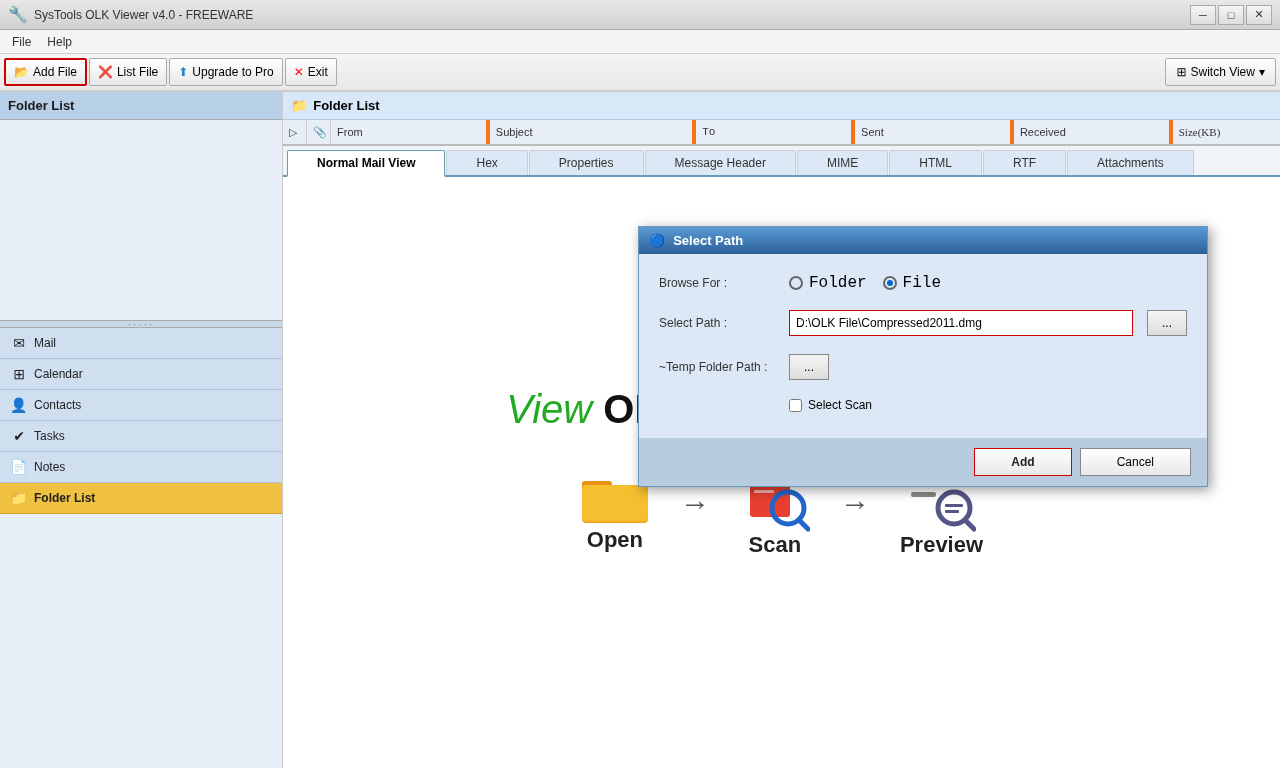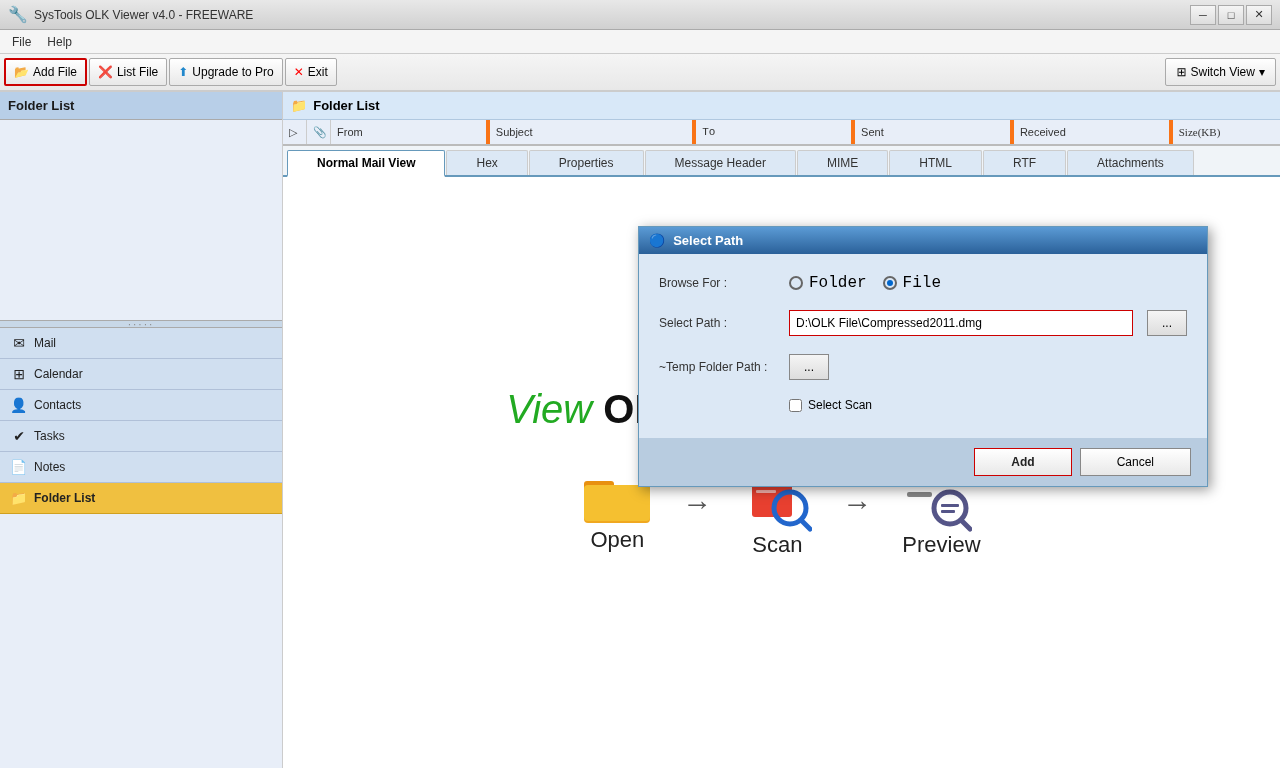--- a/index.html
+++ b/index.html
@@ -82,21 +82,21 @@
 
     
     #steps-viz { text-align: center; padding: 20px; }
     #steps-title { font-size: 40px; margin-bottom: 30px; font-weight: normal; }
     #steps-title .green { color: #22aa22; font-style: italic; }
     #steps-title .black { color: #111; font-weight: bold; }
     #steps-title .gray { color: #555; font-style: italic; }
     #steps-title .orange { color: #e8820a; font-style: italic; }
 
     #steps-row { display: flex; align-items: center; justify-content: center; gap: 30px; margin-top: 10px; }
-    .step { display: flex; flex-direction: column; gap: 0; }
+    .step { display: flex; flex-direction: column; align-items: center; gap: 0; font-weight: bold; }
     .step-label { font-size: 22px; color: #222; }
     .arrow { font-size: 30px; color: #555; margin-top: -20px; }
 
     
     .folder-icon-svg { width: 70px; height: 60px; }
     
     .scan-icon-svg { width: 70px; height: 70px; }
     
     .preview-icon-svg { width: 70px; height: 70px; }
 

